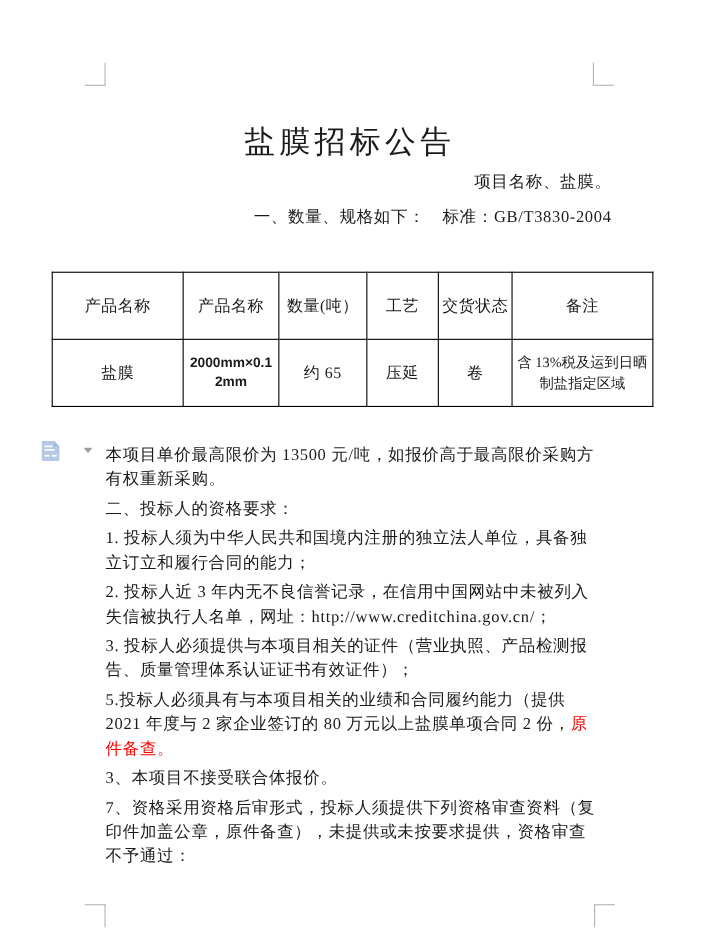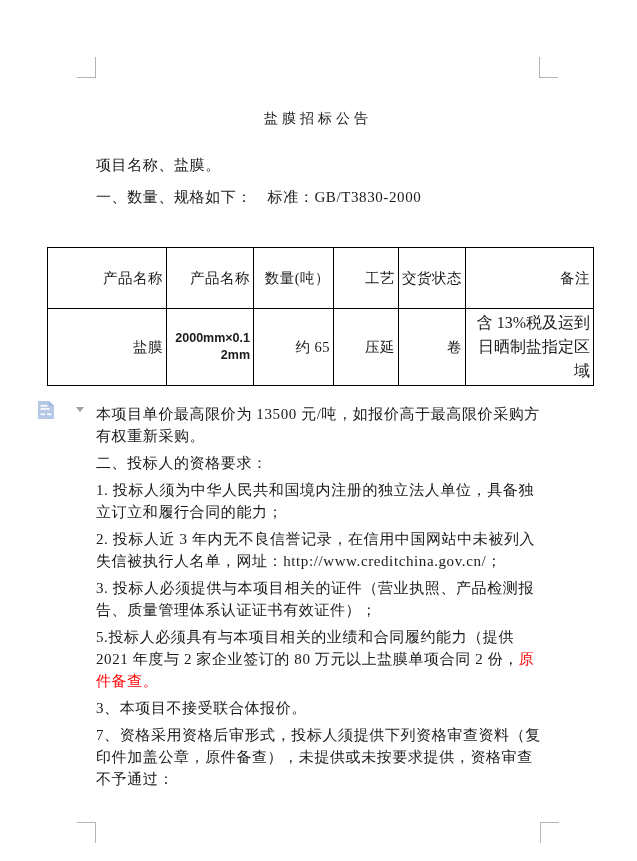--- a/index.html
+++ b/index.html
@@ -21,46 +21,46 @@
   }
   
   .mark{position:absolute;width:18px;height:20px;}
   .mark-tl{left:77px;top:57px;border-right:1px solid var(--mark);border-bottom:1px solid var(--mark);}
   .mark-tr{left:539px;top:57px;border-left:1px solid var(--mark);border-bottom:1px solid var(--mark);}
   .mark-bl{left:77px;top:822px;border-right:1px solid var(--mark);border-top:1px solid var(--mark);}
   .mark-br{left:540px;top:822px;border-left:1px solid var(--mark);border-top:1px solid var(--mark);}
 
   .doc-title{
     position:absolute;left:96px;top:110px;width:444px;
-    text-align:center;font-size:14px;letter-spacing:4px;
+    text-align:center;font-size:28px;letter-spacing:4px;
     font-weight:400;white-space:nowrap;
   }
   .intro-line{
     position:absolute;left:96px;width:460px;
-    font-size:15px;letter-spacing:0.6px;white-space:pre;
+    font-size:15px;letter-spacing:0.6px;white-space:pre;text-align:right;
   }
   .intro-1{top:156px;}
   .intro-2{top:188px;}
 
   .doc-table{position:absolute;left:47px;top:247px;}
   table{border-collapse:collapse;table-layout:fixed;width:546px;}
   td,th{
     border:1px solid var(--border);
-    text-align:right;vertical-align:middle;
+    text-align:center;vertical-align:middle;
     font-size:14.5px;font-weight:400;letter-spacing:0.5px;
     padding:2px 3px;overflow:hidden;
   }
   tr.hdr td{height:56px;}
   tr.row td{height:56px;}
   .cell-spec{
     font-family:"Liberation Sans","DejaVu Sans",sans-serif;
     font-weight:700;font-size:12.5px;letter-spacing:0;
     word-break:break-all;line-height:1.35;margin-top:21px;
   }
-  .cell-remark{font-size:16px;line-height:1.5;letter-spacing:0;}
+  .cell-remark{font-size:13px;line-height:1.5;letter-spacing:0;}
 
   .paste-widget{position:absolute;left:36px;top:400px;width:52px;height:22px;cursor:pointer;}
   .paste-widget svg{display:block;}
   .paste-caret{
     position:absolute;left:40px;top:7px;
     width:0;height:0;
     border-left:4px solid transparent;border-right:4px solid transparent;
     border-top:5px solid #9aa0a6;
   }
 
@@ -77,21 +77,21 @@
 <div class="page">
 
   <div class="mark mark-tl"></div>
   <div class="mark mark-tr"></div>
   <div class="mark mark-bl"></div>
   <div class="mark mark-br"></div>
 
   <div class="doc-title">盐膜招标公告</div>
 
   <div class="intro-line intro-1">项目名称、盐膜。</div>
-  <div class="intro-line intro-2">一、数量、规格如下：　标准：GB/T3830-2000</div>
+  <div class="intro-line intro-2">一、数量、规格如下：　标准：GB/T3830-2004</div>
 
   <div class="doc-table">
     <table>
       <colgroup>
         <col style="width:119px">
           <col style="width:87px">
           <col style="width:80px">
         <col style="width:65px">
           <col style="width:67px">
           <col style="width:128px">

